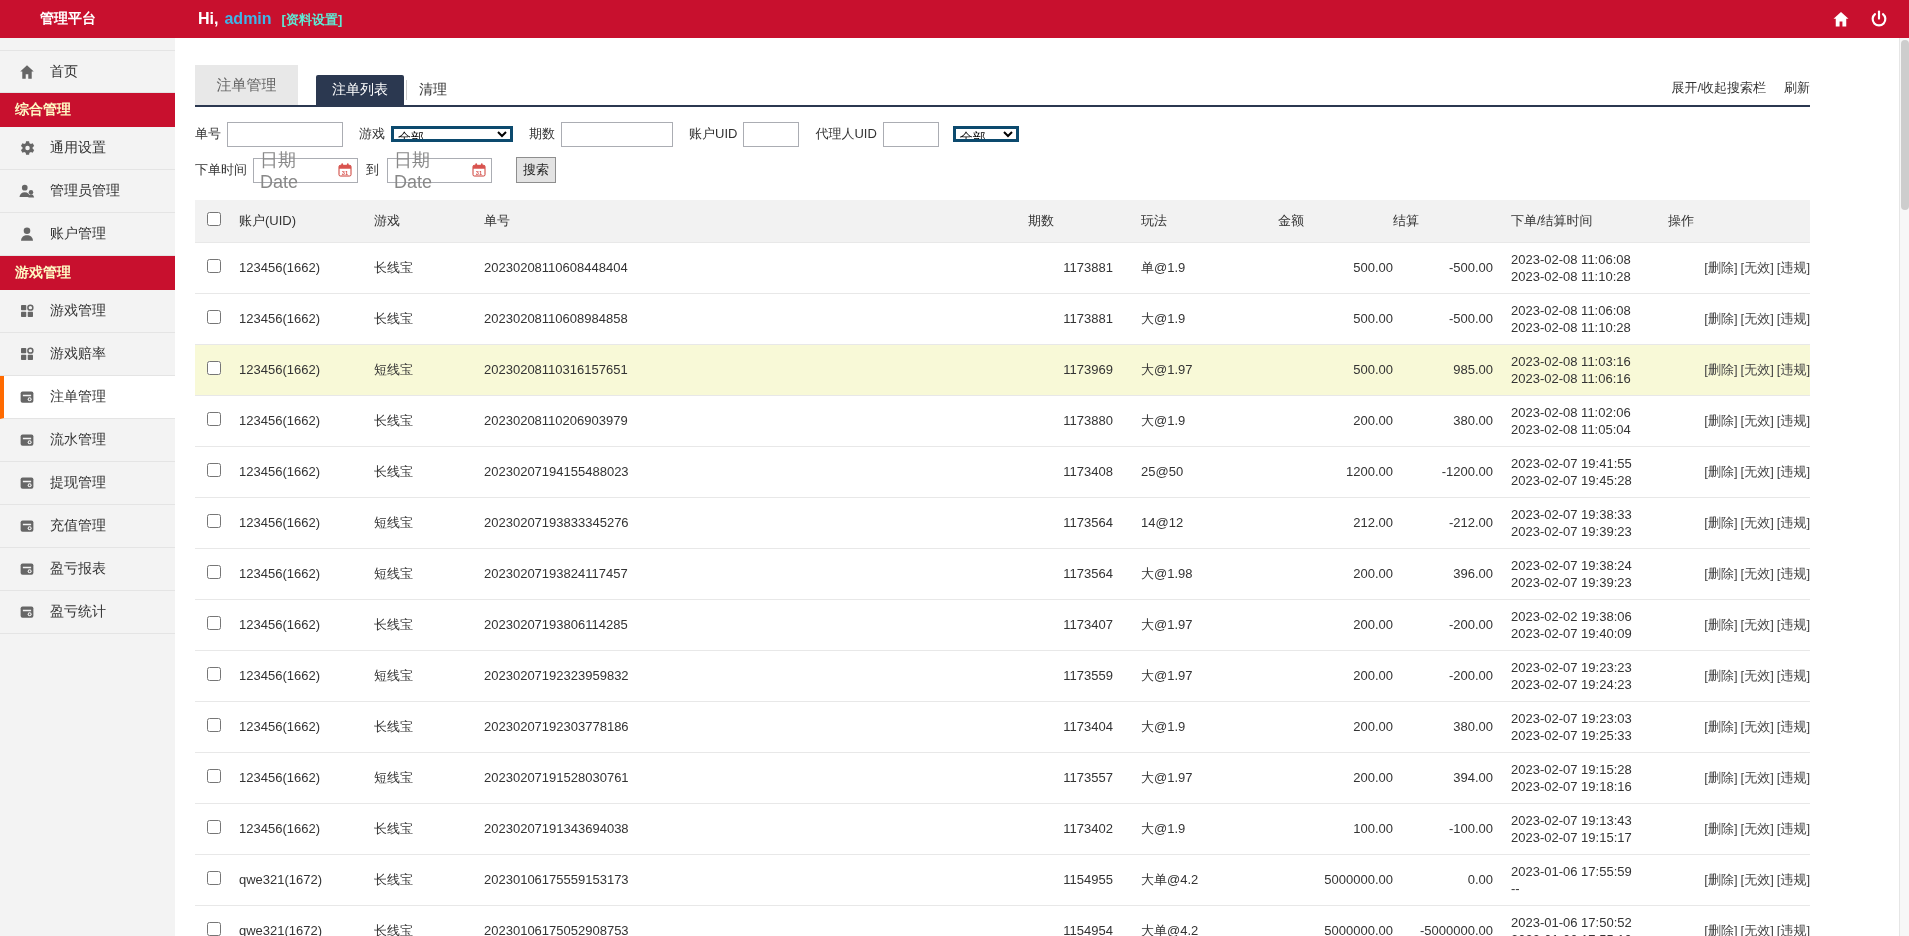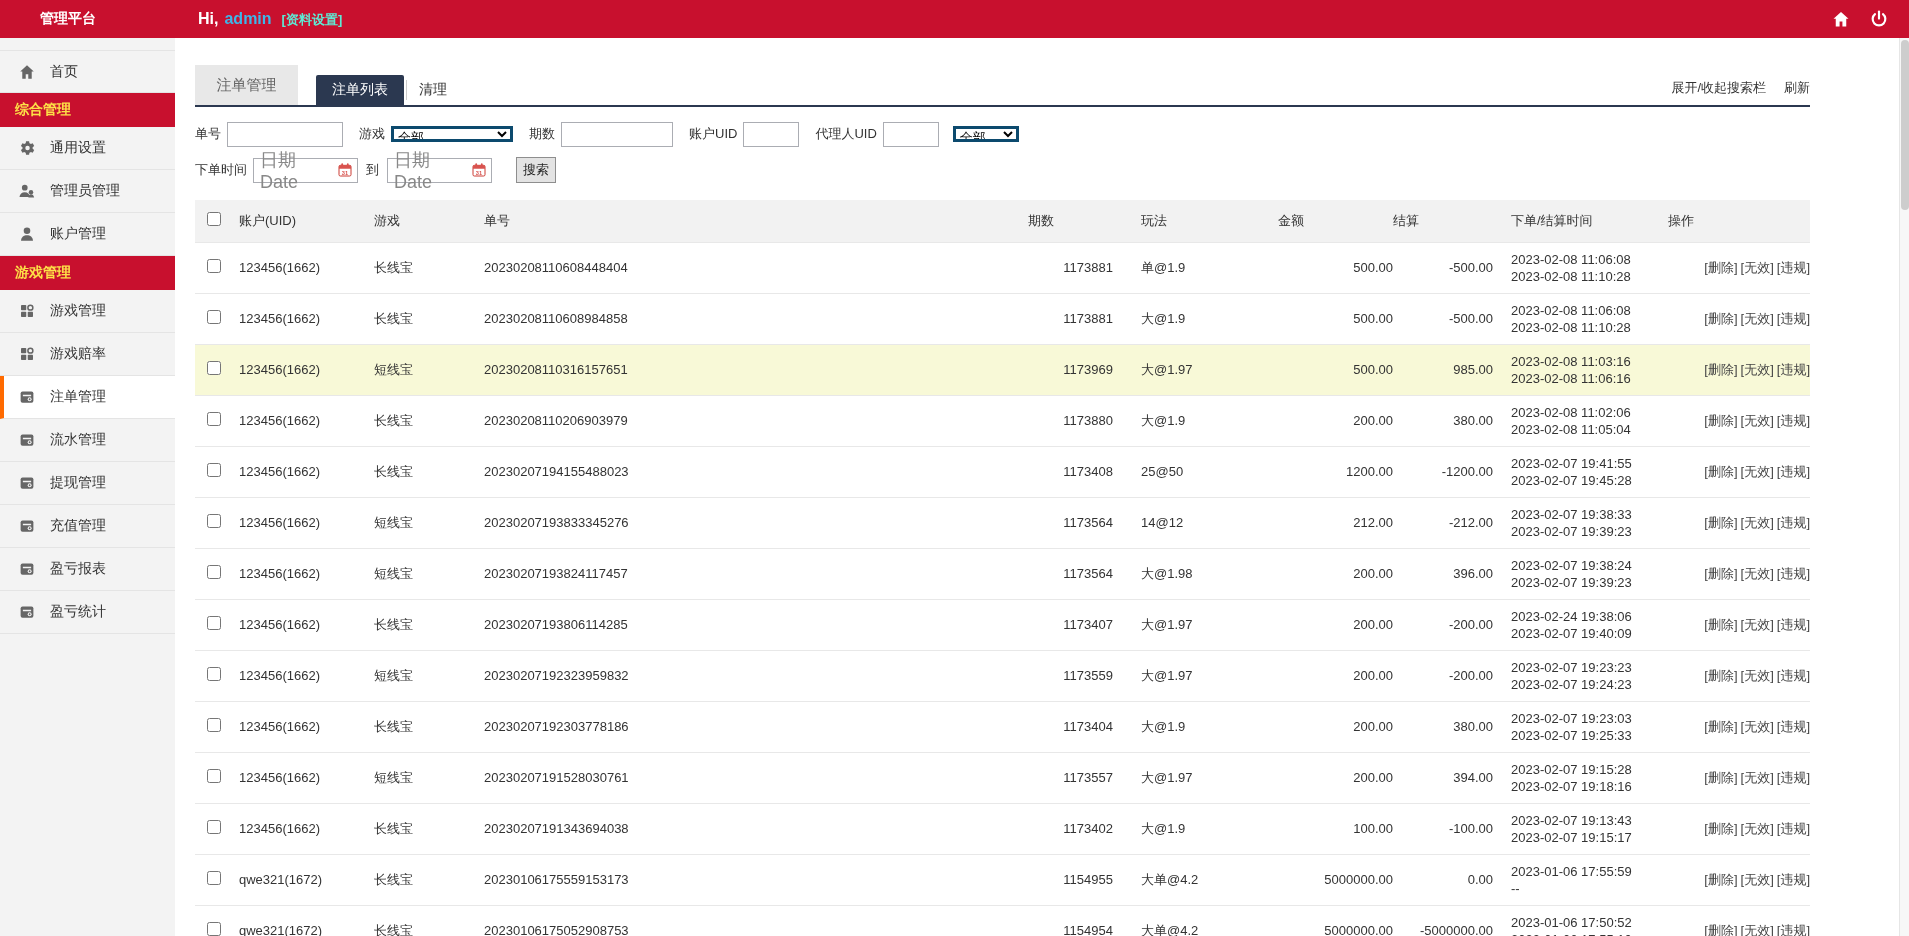--- a/index.html
+++ b/index.html
@@ -21,21 +21,21 @@
   .sidebar { position:fixed; top:38px; left:0; width:200px; height:898px;
     background:#f3f3f3; padding-top:12px; border-right:1px solid #e4e4e4; }
   .sb-item { height:43px; display:flex; align-items:center; font-size:14px; color:#333;
     border-bottom:1px solid #e4e4e4; cursor:pointer; background:#f3f3f3; }
   .sb-item:first-child { border-top:1px solid #e4e4e4; }
   .sb-item .sb-icon { width:18px; height:18px; margin:0 14px 0 18px; flex:0 0 auto; }
   .sb-item .sb-icon svg { width:18px; height:18px; display:block; }
   .sb-item.active { background:#fff; border-left:4px solid #ff6a00; }
   .sb-item.active .sb-icon { margin-left:14px; }
   .sb-section { height:34px; display:flex; align-items:center; background:#c8102e;
-    color:#fde047; font-weight:bold; font-size:14px; padding-left:15px; }
+    color:#fef9c3; font-weight:bold; font-size:14px; padding-left:15px; }
 
   
   .main { position:absolute; top:38px; left:175px; width:1684px; height:898px;
     background:#fff; padding:0 49px 0 20px; }
 
   .tabs-row { margin-top:29px; height:40px; display:flex; align-items:flex-end;
     border-bottom:2px solid #2b3850; position:relative; }
   .page-title { background:#e8e8e8; color:#666; font-size:15px; width:103px; height:40px;
     display:flex; align-items:center; justify-content:center; }
   .tab { height:30px; display:flex; align-items:center; padding:0 16px; font-size:14px;
@@ -432,21 +432,21 @@
         <tr>
           <td class="c-check"><input type="checkbox" style=""></td>
           <td class="c-uid">123456(1662)</td>
           <td class="c-game">长线宝</td>
           <td class="c-order">20230207193806114285</td>
           <td class="c-issue">1173407</td>
           <td class="c-play">大@1.97</td>
           <td class="c-amount">200.00</td>
           <td class="c-settle">-200.00</td>
           <td class="c-time">
-            <div>2023-02-24 19:38:06</div>
+            <div>2023-02-02 19:38:06</div>
             <div>2023-02-07 19:40:09</div>
           </td>
           <td class="c-ops"><a class="op">[删除]</a><a class="op">[无效]</a><a class="op">[违规]</a></td>
         </tr>
         <tr>
           <td class="c-check"><input type="checkbox" style=""></td>
           <td class="c-uid">123456(1662)</td>
           <td class="c-game">短线宝</td>
           <td class="c-order">20230207192323959832</td>
           <td class="c-issue">1173559</td>

